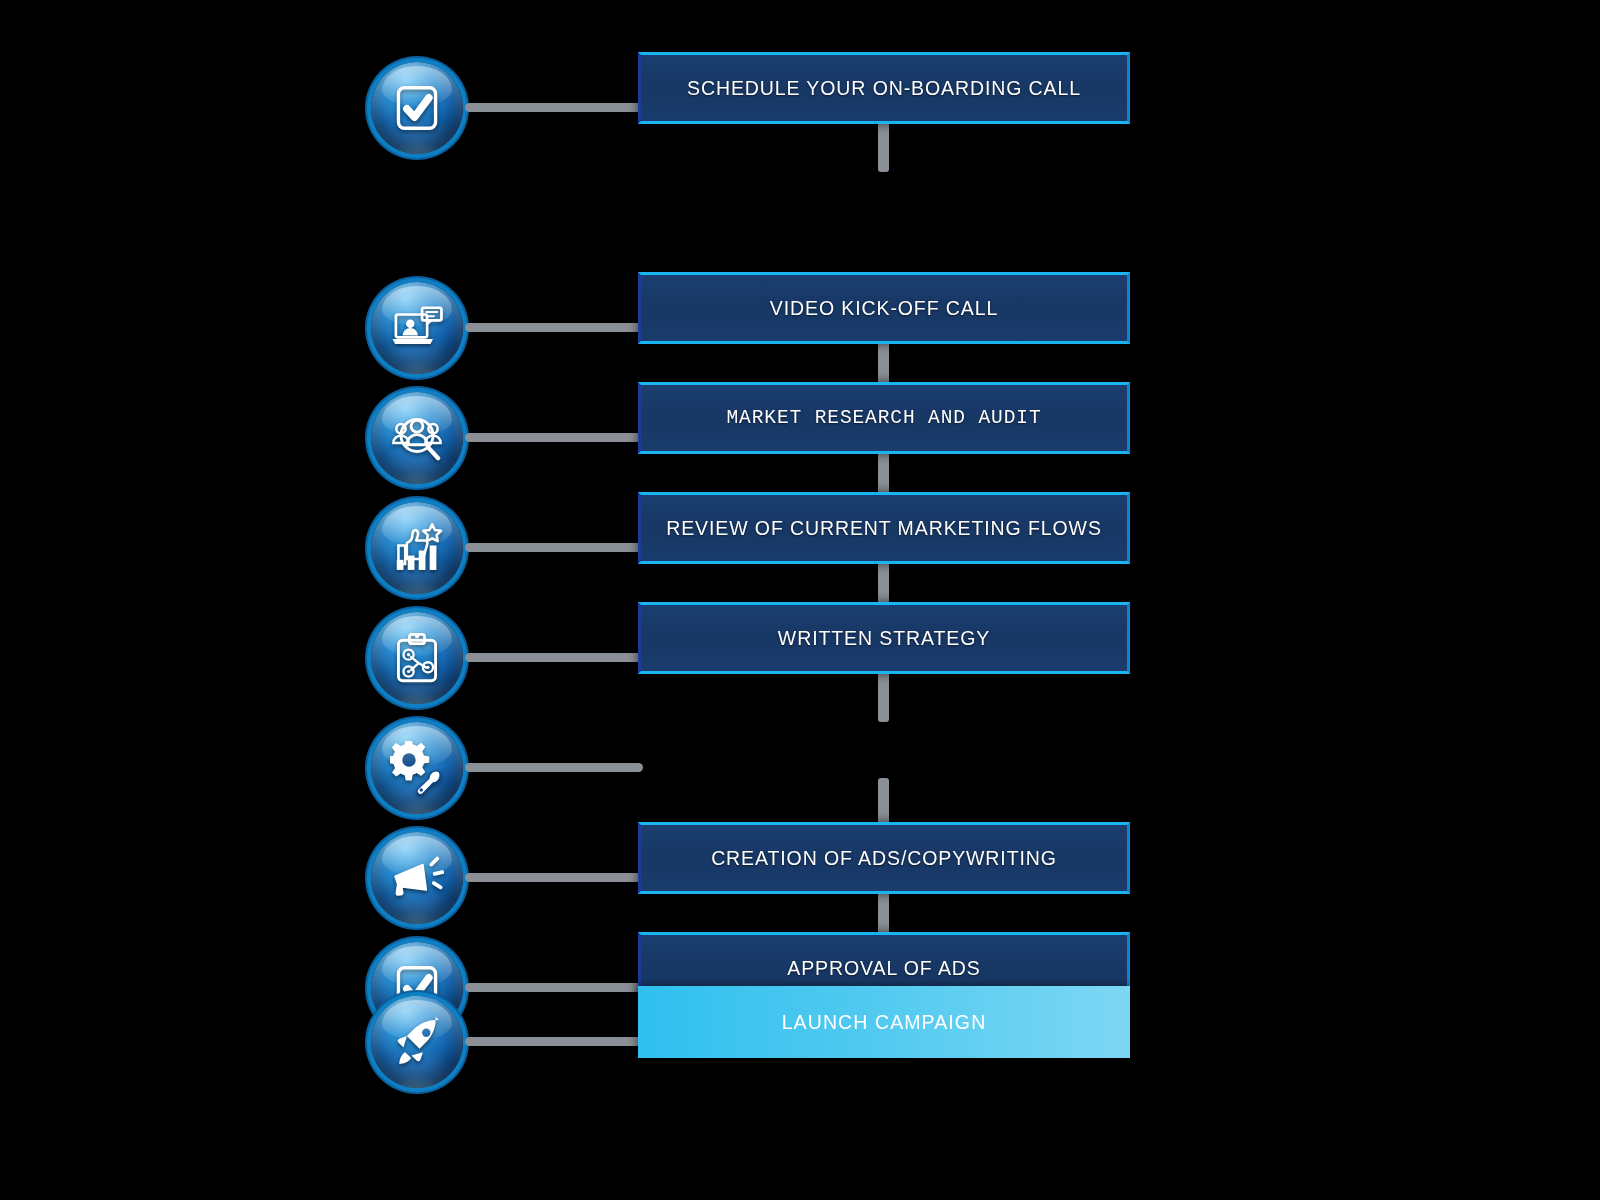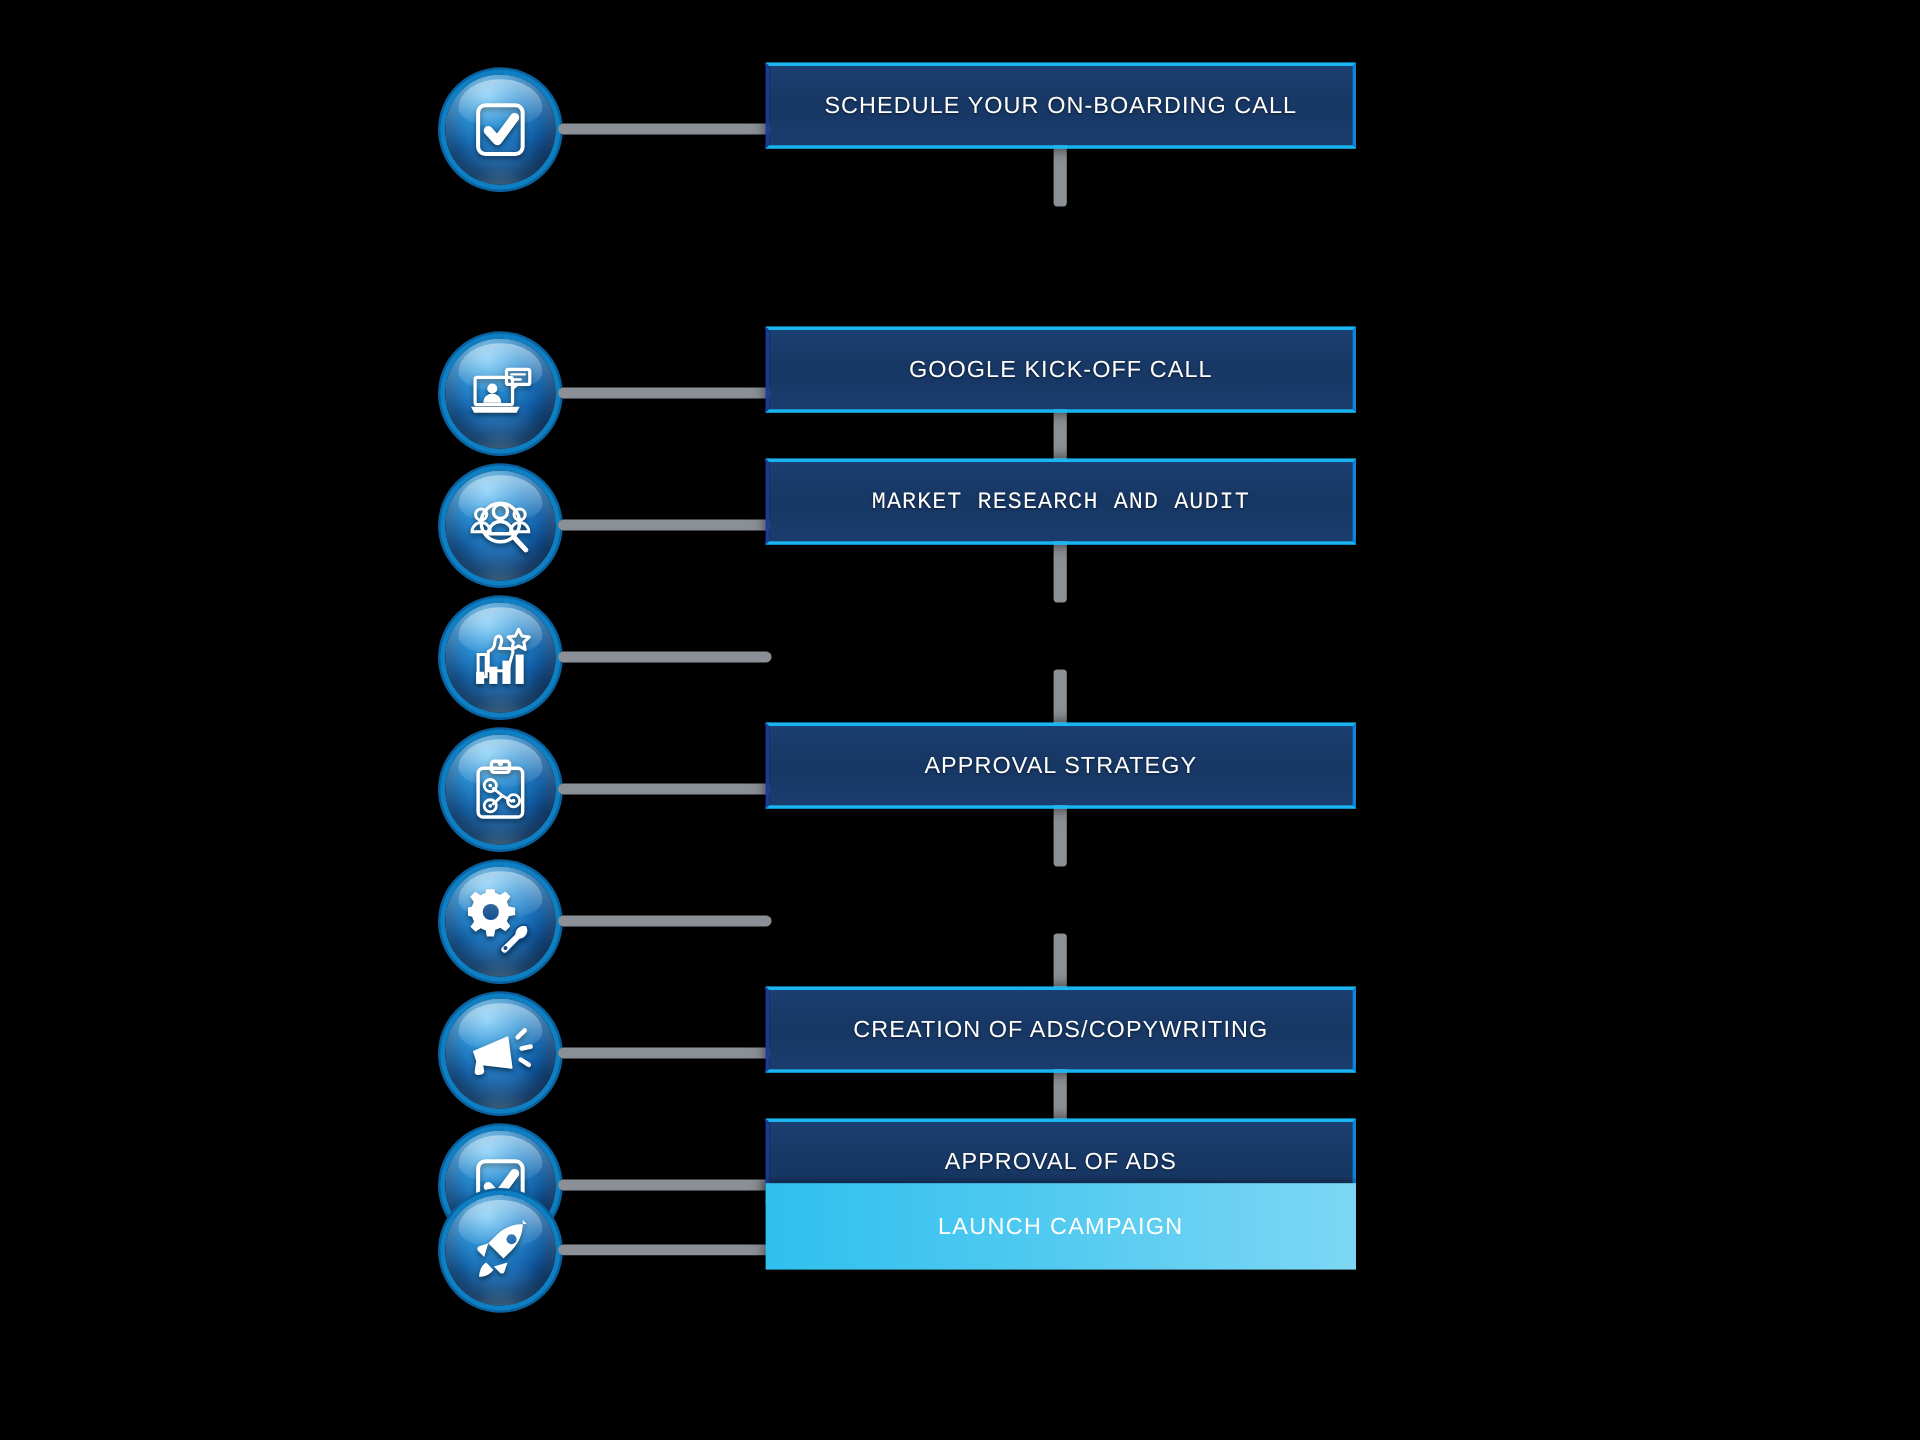--- a/index.html
+++ b/index.html
@@ -170,21 +170,21 @@
       <path d="M15 41 a9 9 0 0 1 18 0 Z" fill="#ffffff"></path>
       <rect x="38" y="8" width="23" height="15" rx="2" fill="none" stroke="#ffffff" stroke-width="3.2"></rect>
       <path d="M45 23 l-1 6 l7 -6 Z" fill="#ffffff"></path>
       <line x1="43" y1="13" x2="56" y2="13" stroke="#ffffff" stroke-width="2.4" stroke-linecap="round"></line>
       <line x1="43" y1="18" x2="52" y2="18" stroke="#ffffff" stroke-width="2.4" stroke-linecap="round"></line>
     </svg>
         </div>
       </div>
       <div class="h-connector"></div>
       <div class="bar">
-        <span class="bar-label">GOOGLE KICK-OFF CALL</span>
+        <span class="bar-label">VIDEO KICK-OFF CALL</span>
       </div>
     </div>
     <div class="step" style="top: 382px; font-family: Liberation Mono, monospace;">
       <div class="v-connector" style="top: 66px;"></div>
       <div class="icon-wrap">
         <div class="medallion">
     <svg viewBox="0 0 64 64">
       <circle cx="13" cy="21" r="5.5" fill="none" stroke="#ffffff" stroke-width="3"></circle>
       <path d="M4 38 a9 9 0 0 1 18 0 Z" fill="none" stroke="#ffffff" stroke-width="3"></path>
       <circle cx="51" cy="21" r="5.5" fill="none" stroke="#ffffff" stroke-width="3"></circle>
@@ -210,20 +210,23 @@
       <path d="M20 26 c0 0 5 -2 6 -6 c1 -4 0 -8 3 -9 c3 -1 5 2 4 6 c-1 4 -2 6 -2 6 h10 c3 0 4 3 3 5 l-4 14 c-1 2 -2 3 -4 3 H20 z" fill="none" stroke="#ffffff" stroke-width="3" stroke-linejoin="round"></path>
       <rect x="8" y="46" width="8" height="12" fill="#ffffff"></rect>
       <rect x="21" y="41" width="8" height="17" fill="#ffffff"></rect>
       <rect x="34" y="35" width="8" height="23" fill="#ffffff"></rect>
       <rect x="47" y="29" width="8" height="29" fill="#ffffff"></rect>
       <path d="M50 4 l3.2 6.6 l7.3 1 l-5.3 5.1 l1.3 7.2 l-6.5 -3.4 l-6.5 3.4 l1.3 -7.2 l-5.3 -5.1 l7.3 -1 z" fill="none" stroke="#ffffff" stroke-width="3" stroke-linejoin="round"></path>
     </svg>
         </div>
       </div>
       <div class="h-connector"></div>
+      <div class="bar">
+        <span class="bar-label">REVIEW OF CURRENT MARKETING FLOWS</span>
+      </div>
     </div>
     <div class="step" style="top: 602px;">
       <div class="v-connector" style="top: 66px;"></div>
       <div class="icon-wrap">
         <div class="medallion">
     <svg viewBox="0 0 64 64">
       <rect x="10" y="11" width="44" height="48" rx="5" fill="none" stroke="#ffffff" stroke-width="3.4"></rect>
       <rect x="23" y="4" width="18" height="11" rx="3" fill="none" stroke="#ffffff" stroke-width="3.4"></rect>
       <circle cx="32" cy="6" r="2.6" fill="#ffffff"></circle>
       <line x1="24" y1="30" x2="34" y2="38" stroke="#ffffff" stroke-width="2.8"></line>
@@ -233,21 +236,21 @@
       <circle cx="22" cy="28" r="1.9" fill="#ffffff"></circle>
       <circle cx="45" cy="43" r="6" fill="none" stroke="#ffffff" stroke-width="2.8"></circle>
       <circle cx="45" cy="43" r="1.9" fill="#ffffff"></circle>
       <circle cx="22" cy="48" r="6" fill="none" stroke="#ffffff" stroke-width="2.8"></circle>
       <circle cx="22" cy="48" r="1.9" fill="#ffffff"></circle>
     </svg>
         </div>
       </div>
       <div class="h-connector"></div>
       <div class="bar">
-        <span class="bar-label">APPROVAL STRATEGY</span>
+        <span class="bar-label">WRITTEN STRATEGY</span>
       </div>
     </div>
     <div class="step" style="top: 712px;">
       <div class="v-connector" style="top: 66px;"></div>
       <div class="icon-wrap">
         <div class="medallion">
     <svg viewBox="0 0 64 64">
       <path d="M28 4 h8 l1.4 7.2 a19 19 0 0 1 5.4 2.2 l6 -4.1 l5.6 5.6 l-4.1 6 a19 19 0 0 1 2.2 5.4 l7.2 1.4 v8 l-7.2 1.4 a19 19 0 0 1 -2.2 5.4 l4.1 6 l-5.6 5.6 l-6 -4.1 a19 19 0 0 1 -5.4 2.2 L36 60 h-8 l-1.4 -7.2 a19 19 0 0 1 -5.4 -2.2 l-6 4.1 l-5.6 -5.6 l4.1 -6 a19 19 0 0 1 -2.2 -5.4 L4 36 v-8 l7.2 -1.4 a19 19 0 0 1 2.2 -5.4 l-4.1 -6 l5.6 -5.6 l6 4.1 a19 19 0 0 1 5.4 -2.2 z" fill="#ffffff" transform="translate(-6,-6) scale(0.88)"></path>
       <circle cx="22.5" cy="22.5" r="8" fill="#0c4a8c"></circle>
       <path d="M58 36 a9 9 0 0 0 -12 8.4 L33 57 a4 4 0 0 0 5.6 5.6 l12.6 -13 A9 9 0 0 0 58 36 z" fill="#ffffff" stroke="#0c4a8c" stroke-width="1.5"></path>

